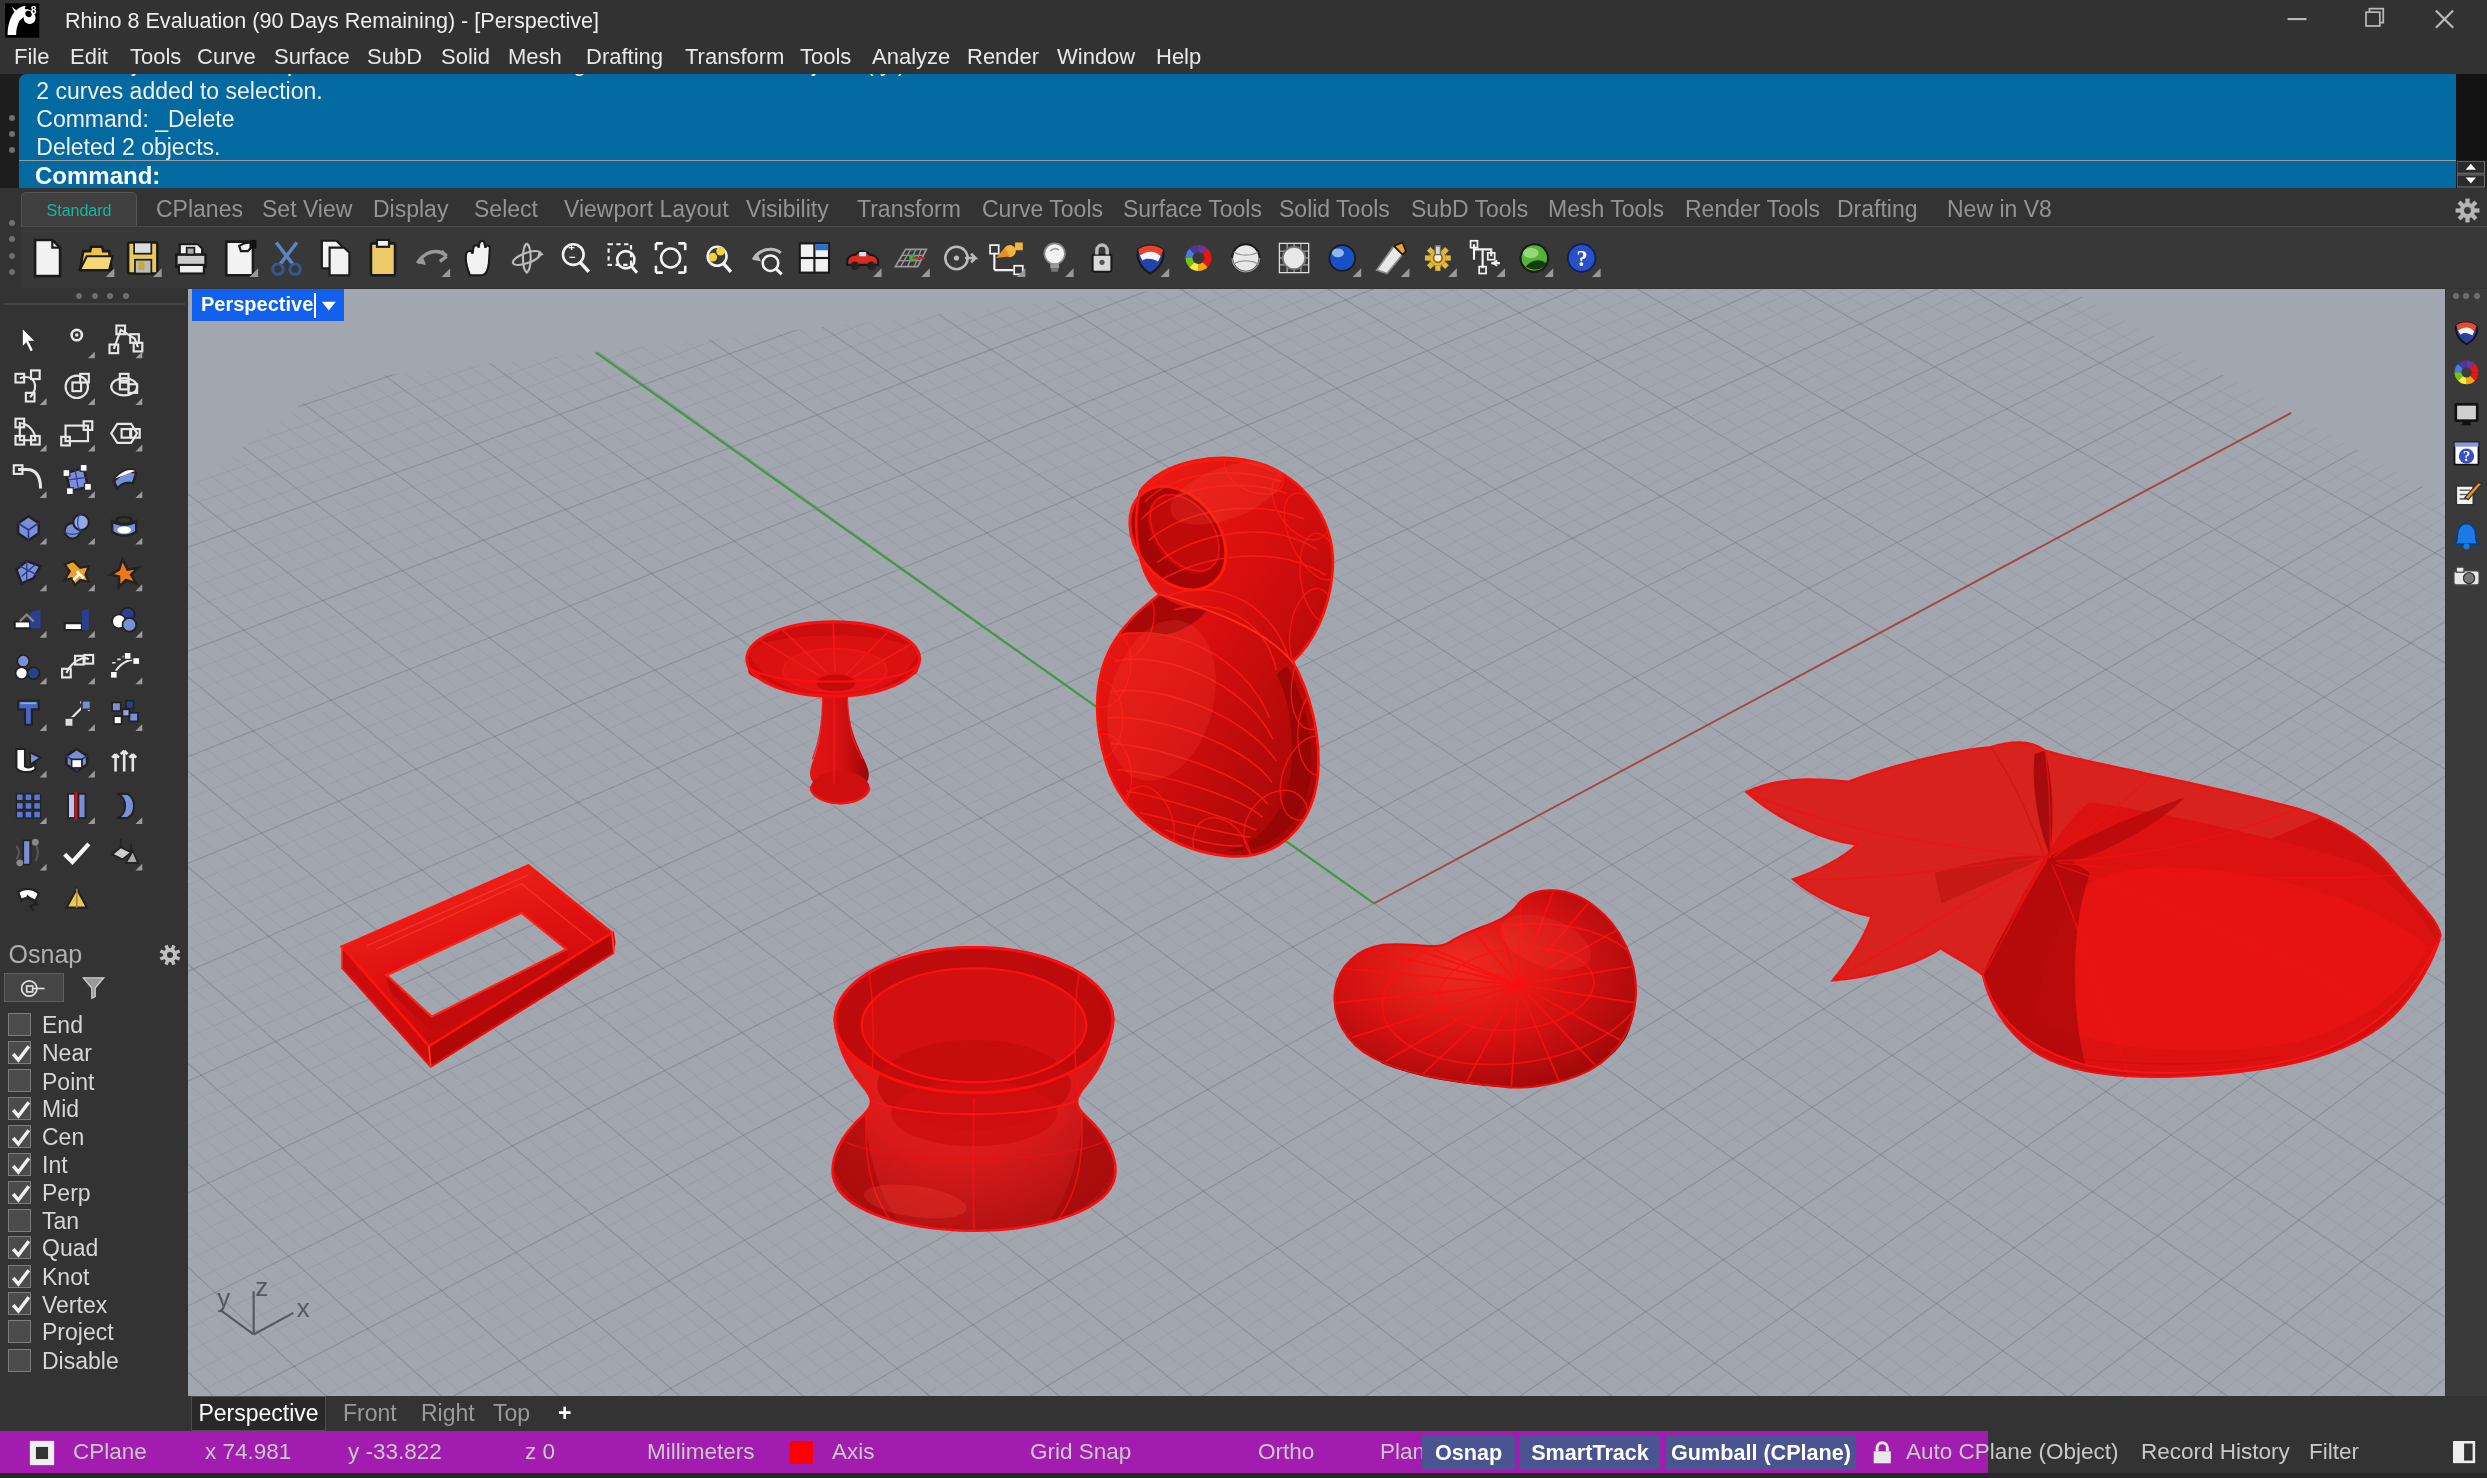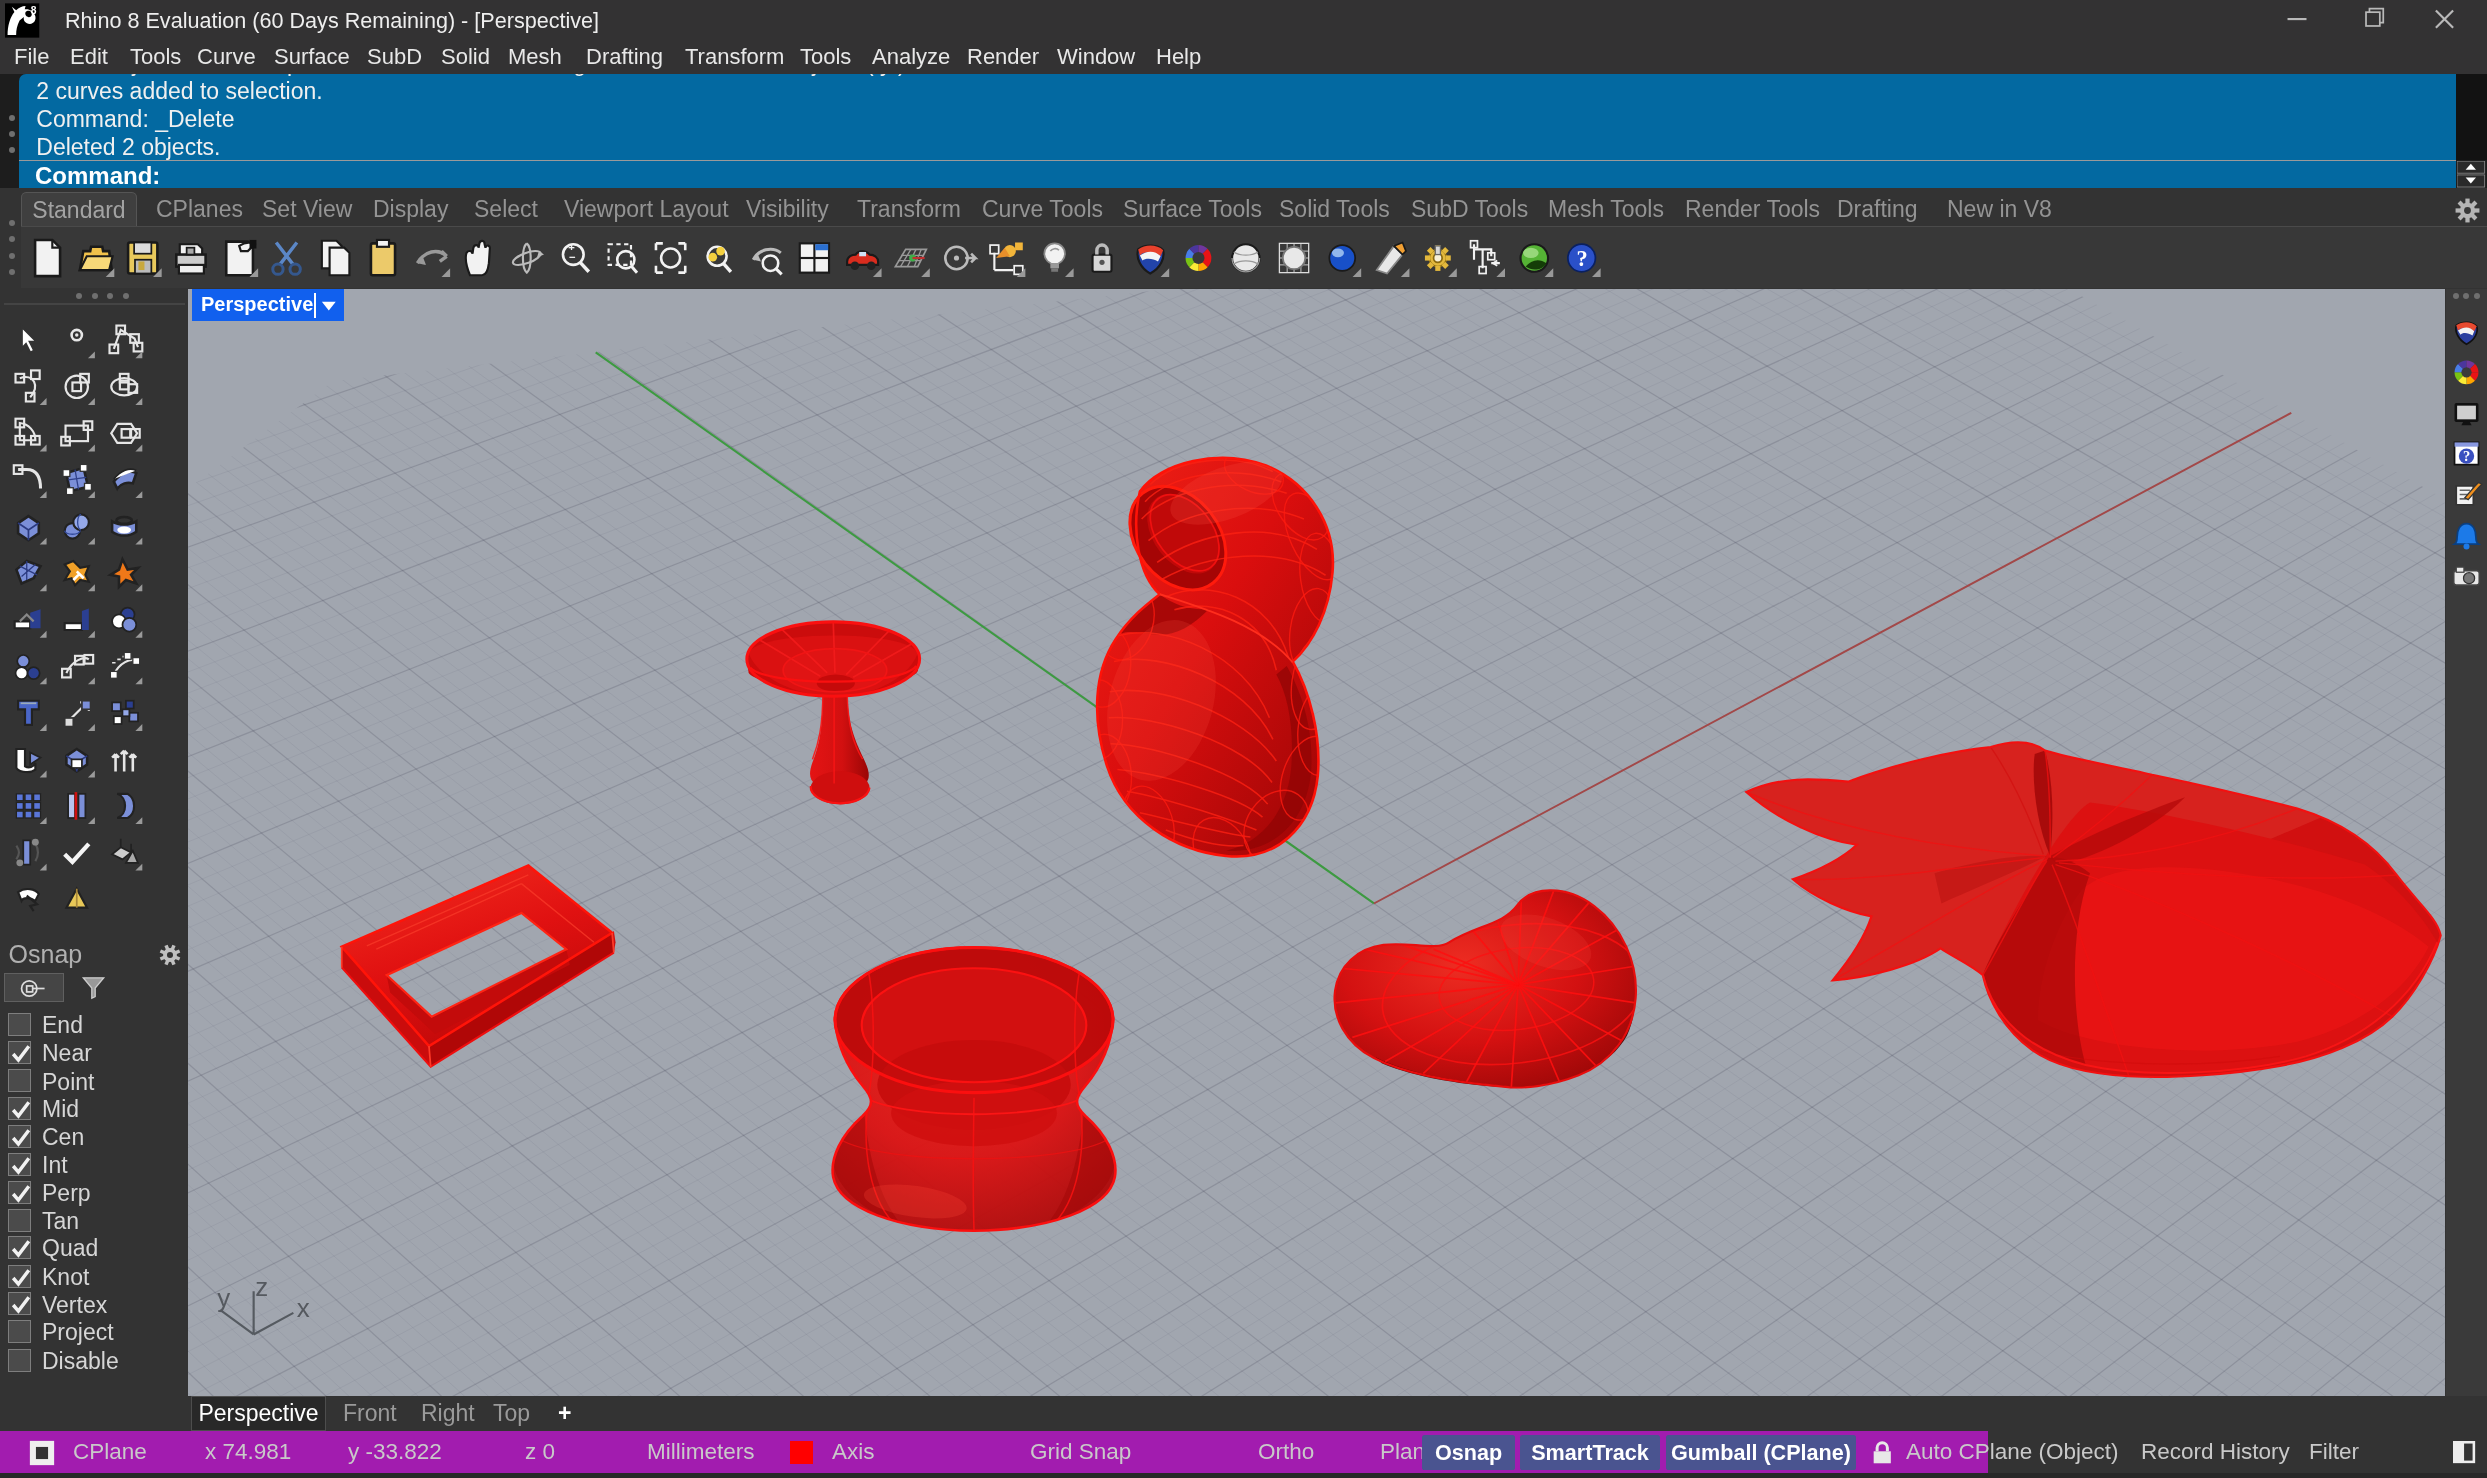--- a/index.html
+++ b/index.html
@@ -10,21 +10,21 @@
 #menubar span{position:absolute;top:5.2px}
 #cmdarea{left:0;top:74px;width:2487px;height:114px;background:#1d1d1d;color:#f0f0f0;font-size:23px}
 #cmdtxt{position:absolute;left:19px;top:0;right:31px;bottom:0;background:#0369a1;border-radius:7px 0 0 0;overflow:hidden}
 #cmdscroll{position:absolute;right:0;top:0;width:31px;height:86px;background:#121212}
 .cline{position:absolute;left:17.3px;white-space:nowrap}
 #prompt{position:absolute;left:35px;top:88px;font-weight:bold;font-size:24px;color:#fff}
 #cmdsep{position:absolute;left:19px;top:86px;right:31px;height:1.3px;background:#9a9a9a}
 #toolpanel{left:0;top:188px;width:2487px;height:100px;background:#333}
 #tabstrip{position:absolute;left:21px;top:3.5px;right:0;height:35px}
 .tab{position:absolute;top:0;height:35px;color:#949494;font-size:23px;line-height:35px;white-space:nowrap}
-#tabactive{position:absolute;left:0px;top:0;width:116px;height:35px;background:#3f3f3f;border:0.9px solid #555;border-bottom:none;border-radius:5.2px 5.2px 0 0;color:#a3a3a3;font-size:23px;line-height:35px;text-align:center}
+#tabactive{position:absolute;left:0px;top:0;width:116px;height:35px;background:#3f3f3f;border:0.9px solid #555;border-bottom:none;border-radius:5.2px 5.2px 0 0;color:#14b8a6;font-size:16px;line-height:35px;text-align:center}
 #iconrow{position:absolute;left:21px;top:38px;right:0;height:62px;background:#383838;border-top:0.9px solid #4a4a4a}
 #sidebar{left:0;top:289px;width:188px;height:1108px;background:#333}
 #rightbar{left:2446px;top:289px;width:41px;height:1108px;background:#3a3a3a}
 #viewport{left:188px;top:289px;width:2257px;height:1108px;background:#a1a6af}
 #vplabel{position:absolute;left:3.5px;top:0;width:152px;height:32px;background:#1160ee}
 #vplabel .t{position:absolute;left:9.5px;top:4.3px;color:#fff;font-weight:bold;font-size:20px}
 #vplabel .sep{position:absolute;right:28px;top:3.5px;width:1.7px;height:25px;background:#fff}
 #vptabs{left:0;top:1396px;width:2487px;height:35px;background:#333}
 .vtab{position:absolute;top:0;height:35px;font-size:23px;line-height:35px;color:#9a9a9a}
 #vtabactive{position:absolute;left:191px;top:0;width:135px;height:35px;background:#282828;border:0.9px solid #4d4d4d;color:#fff;font-size:23px;line-height:33px;text-align:center}
@@ -38,21 +38,21 @@
 .dot{position:absolute;width:6px;height:6px;border-radius:50%;background:#6f6f6f}
 
 </style></head><body>
 <div class="abs" id="titlebar">
 <svg class="abs" style="left:5.2px;top:2.6px" width="36" height="35" viewBox="0 0 42 40">
       <rect width="40" height="40" fill="#000"></rect>
       <path d="M3,37 C3,26 6,16 11,10 L8,4 L13,8 C16,5 20,3 24,3 L23,7 C28,6 33,9 35,14 C37,19 34,24 29,24 C24,24 21,20 22,16 L17,20 C14,26 13,31 13,37 Z" fill="#fff"></path>
       <path d="M24,10 C26,8 30,8 31,11 C32,14 30,17 27,16 C24,15 23,12 24,10 Z" fill="#000"></path>
       <text x="30" y="13" fill="#fff" font-size="12" font-weight="bold" font-family="Liberation Sans">8</text>
     </svg>
-<div class="tt">Rhino 8 Evaluation (60 Days Remaining) - [Perspective]</div>
+<div class="tt">Rhino 8 Evaluation (90 Days Remaining) - [Perspective]</div>
 <svg class="abs" style="left:2272px;top:0" width="207" height="39" viewBox="0 0 240 45">
 <line x1="18" y1="22" x2="40" y2="22" stroke="#b9b9b9" stroke-width="2.5"></line>
 <rect x="109" y="14" width="16" height="16" fill="none" stroke="#b9b9b9" stroke-width="2"></rect>
       <path d="M113,14 v-4 h16 v16 h-4" fill="none" stroke="#b9b9b9" stroke-width="2"></path>
 <path d="M190,12 l20,20 M210,12 l-20,20" stroke="#b9b9b9" stroke-width="2.5"></path>
 </svg>
   </div>
 <div class="abs" id="menubar">
 <span style="left:14px">File</span>
 <span style="left:70px">Edit</span>

